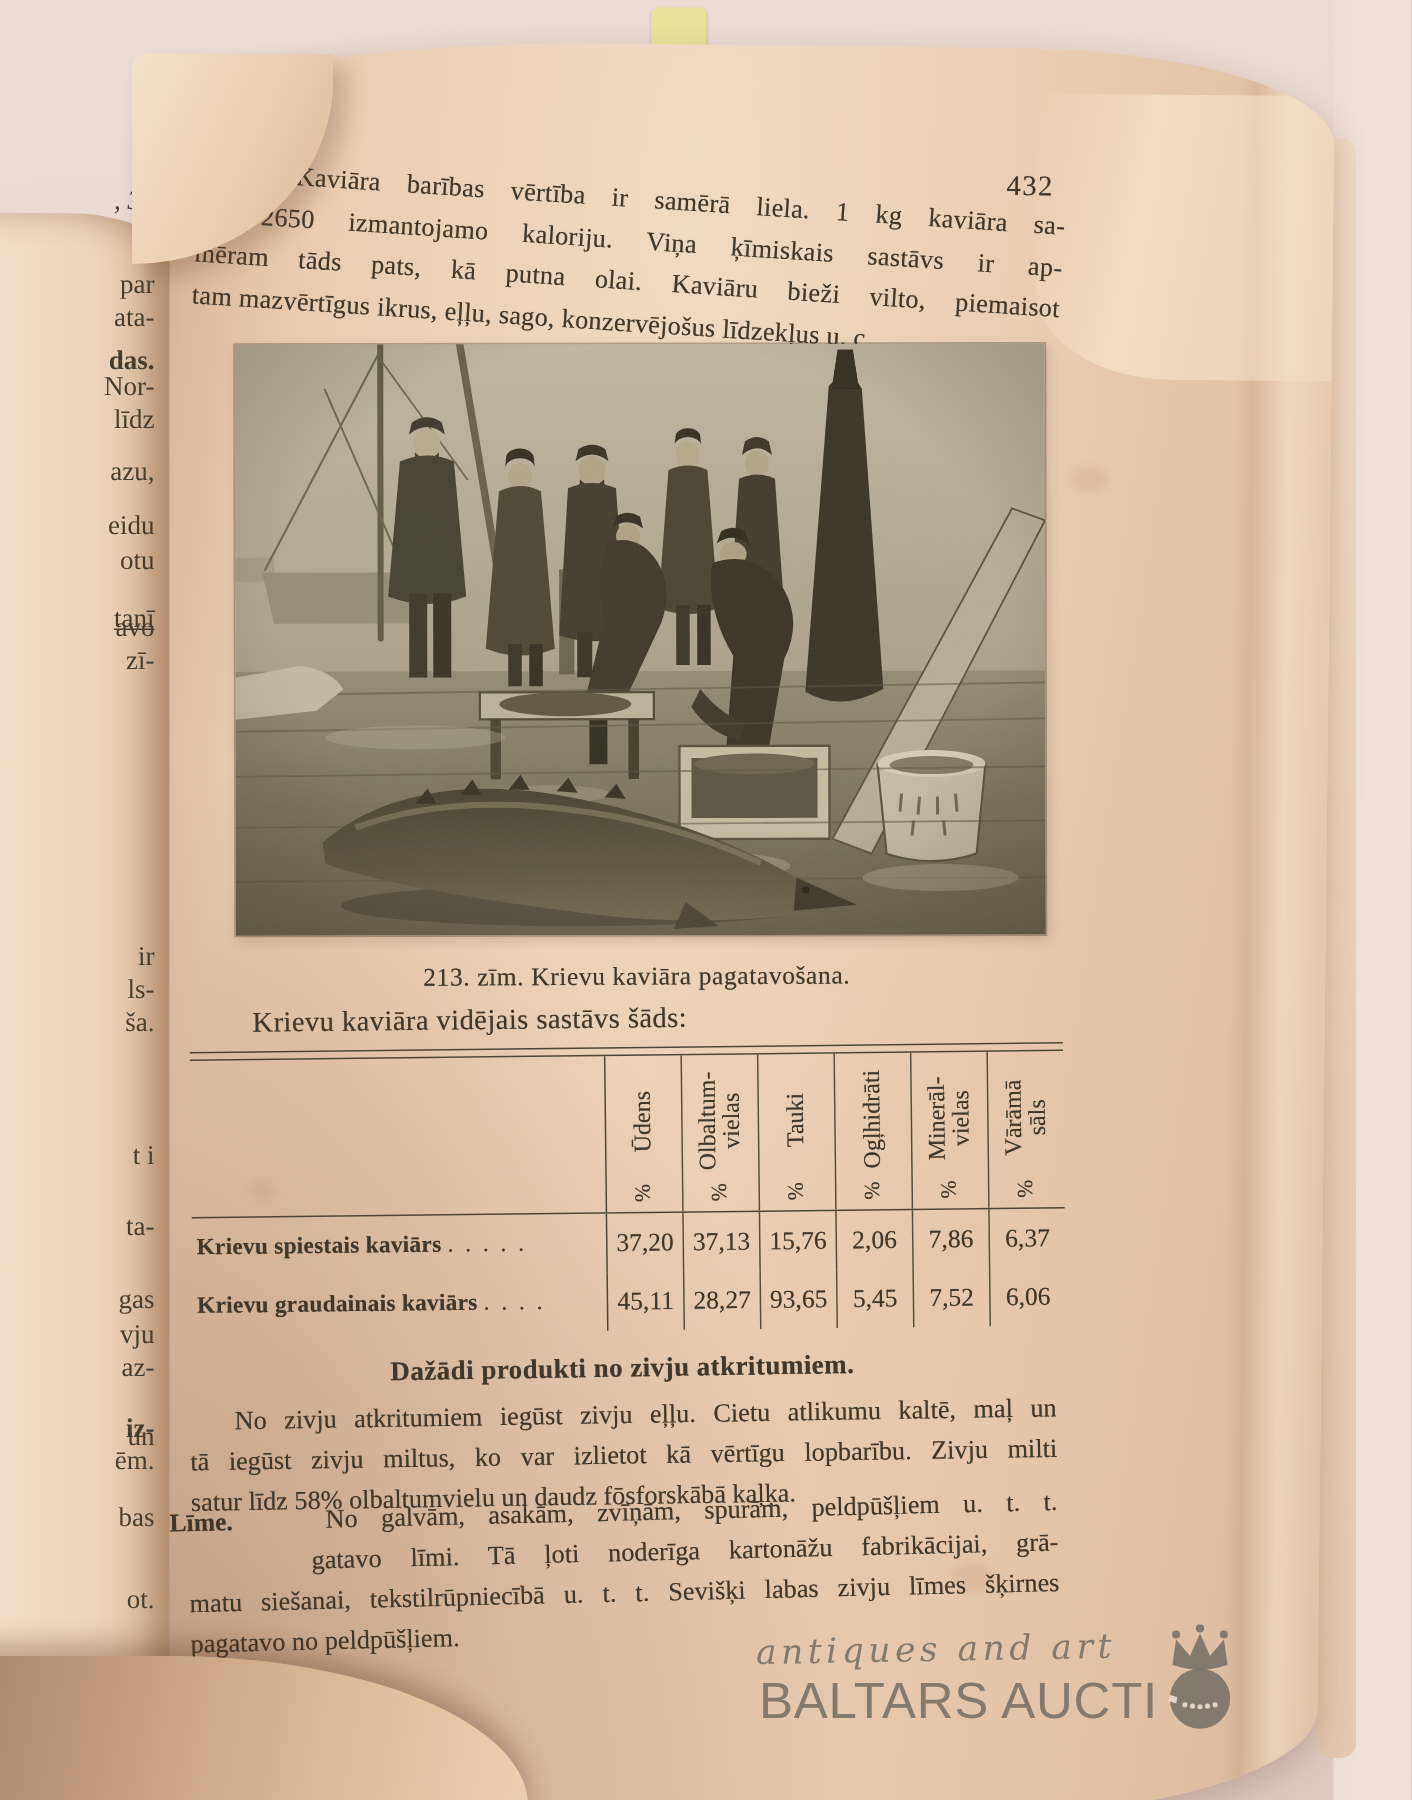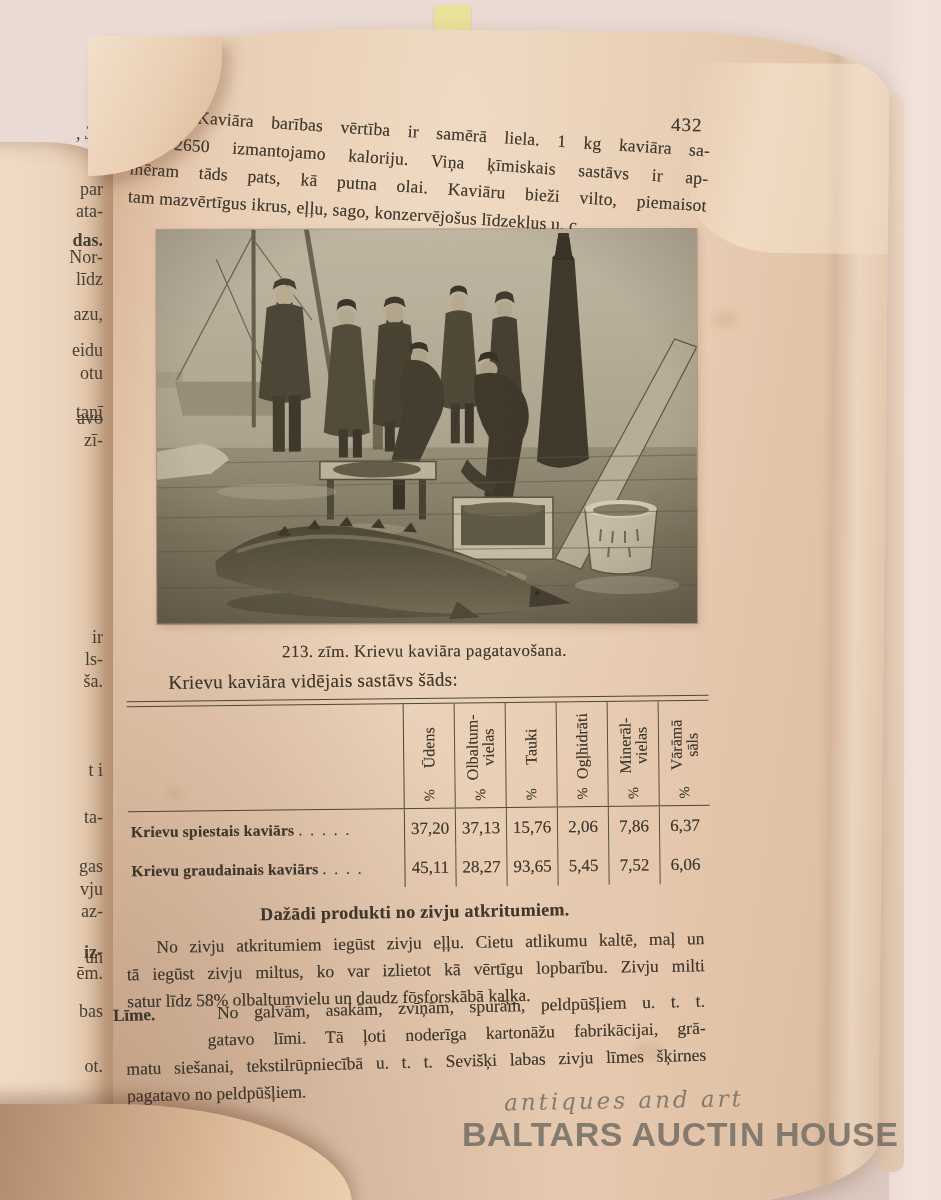--- a/index.html
+++ b/index.html
@@ -87,22 +87,22 @@
             box-shadow:9px 9px 14px rgba(100,60,38,.26);}
   .curl-bottom{position:absolute;left:-34px;top:1104px;width:386px;height:130px;z-index:5;
                background:linear-gradient(100deg,#a98468 0%,#c8a181 35%,#e0bd9c 70%,#ecd0b0 100%);
                border-top-right-radius:240px 100px;
                box-shadow:0 -9px 16px rgba(88,48,28,.32);}
   
   .wm{position:absolute;left:462px;top:1086px;width:430px;z-index:6;color:rgba(118,111,103,.88);}
   .wm-tag{font-style:italic;font-size:23px;letter-spacing:3px;margin-left:42px;
           font-family:"DejaVu Serif",serif;transform:rotate(-1deg);}
   .wm-brand{display:flex;align-items:center;margin-top:1px;
-            font-family:"Liberation Sans",sans-serif;font-weight:700;font-size:34px;letter-spacing:.5px;
-            white-space:nowrap;}
+            font-family:"Liberation Sans",sans-serif;font-weight:400;font-size:34px;letter-spacing:.5px;
+            white-space:nowrap;margin-left:44px;}
   .wm-icon{margin:0 1px;margin-top:-30px;}
 </style>
 </head>
 <body>
 
 <div class="scene">
 
   <div class="bg-right"></div>
   <div class="fore-edge"></div>
   <div class="bookmark-tab"></div>
@@ -416,17 +416,16 @@
         </g>
         <g fill="rgba(236,224,212,.9)">
           <circle cx="20" cy="64" r="2"></circle>
             <circle cx="26" cy="65" r="2"></circle>
             <circle cx="32" cy="65.5" r="2"></circle>
             <circle cx="38" cy="65" r="2"></circle>
             <circle cx="44" cy="64" r="2"></circle>
           <path d="M8,56 l6,2 -1,5 -6,-2 Z"></path>
         </g>
       </svg>
-      <span>N HOUSE</span>
     </div>
   </div>
 
 </div>
 
 </body></html>

